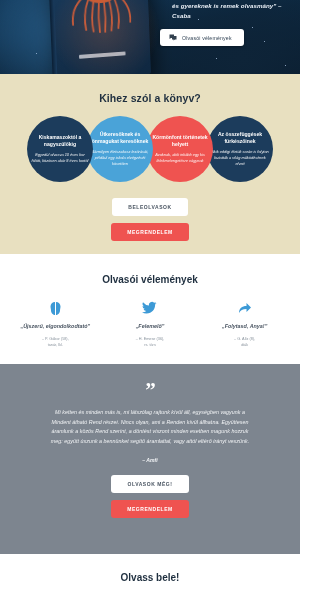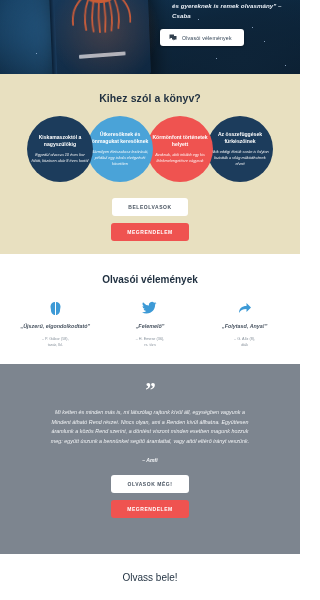--- a/index.html
+++ b/index.html
@@ -249,21 +249,21 @@
   
   .readmore {
     background: #ffffff;
     height: 46px;
     display: flex;
     align-items: center;
     justify-content: center;
   }
   .readmore-title {
     font-size: 10px;
-    font-weight: 400;
+    font-weight: 700;
     color: #1f2f3f;
   }
 </style>
 </head>
 <body>
 
 <div class="page">
 
   <section class="hero">
     <div class="hero-wave"></div>

